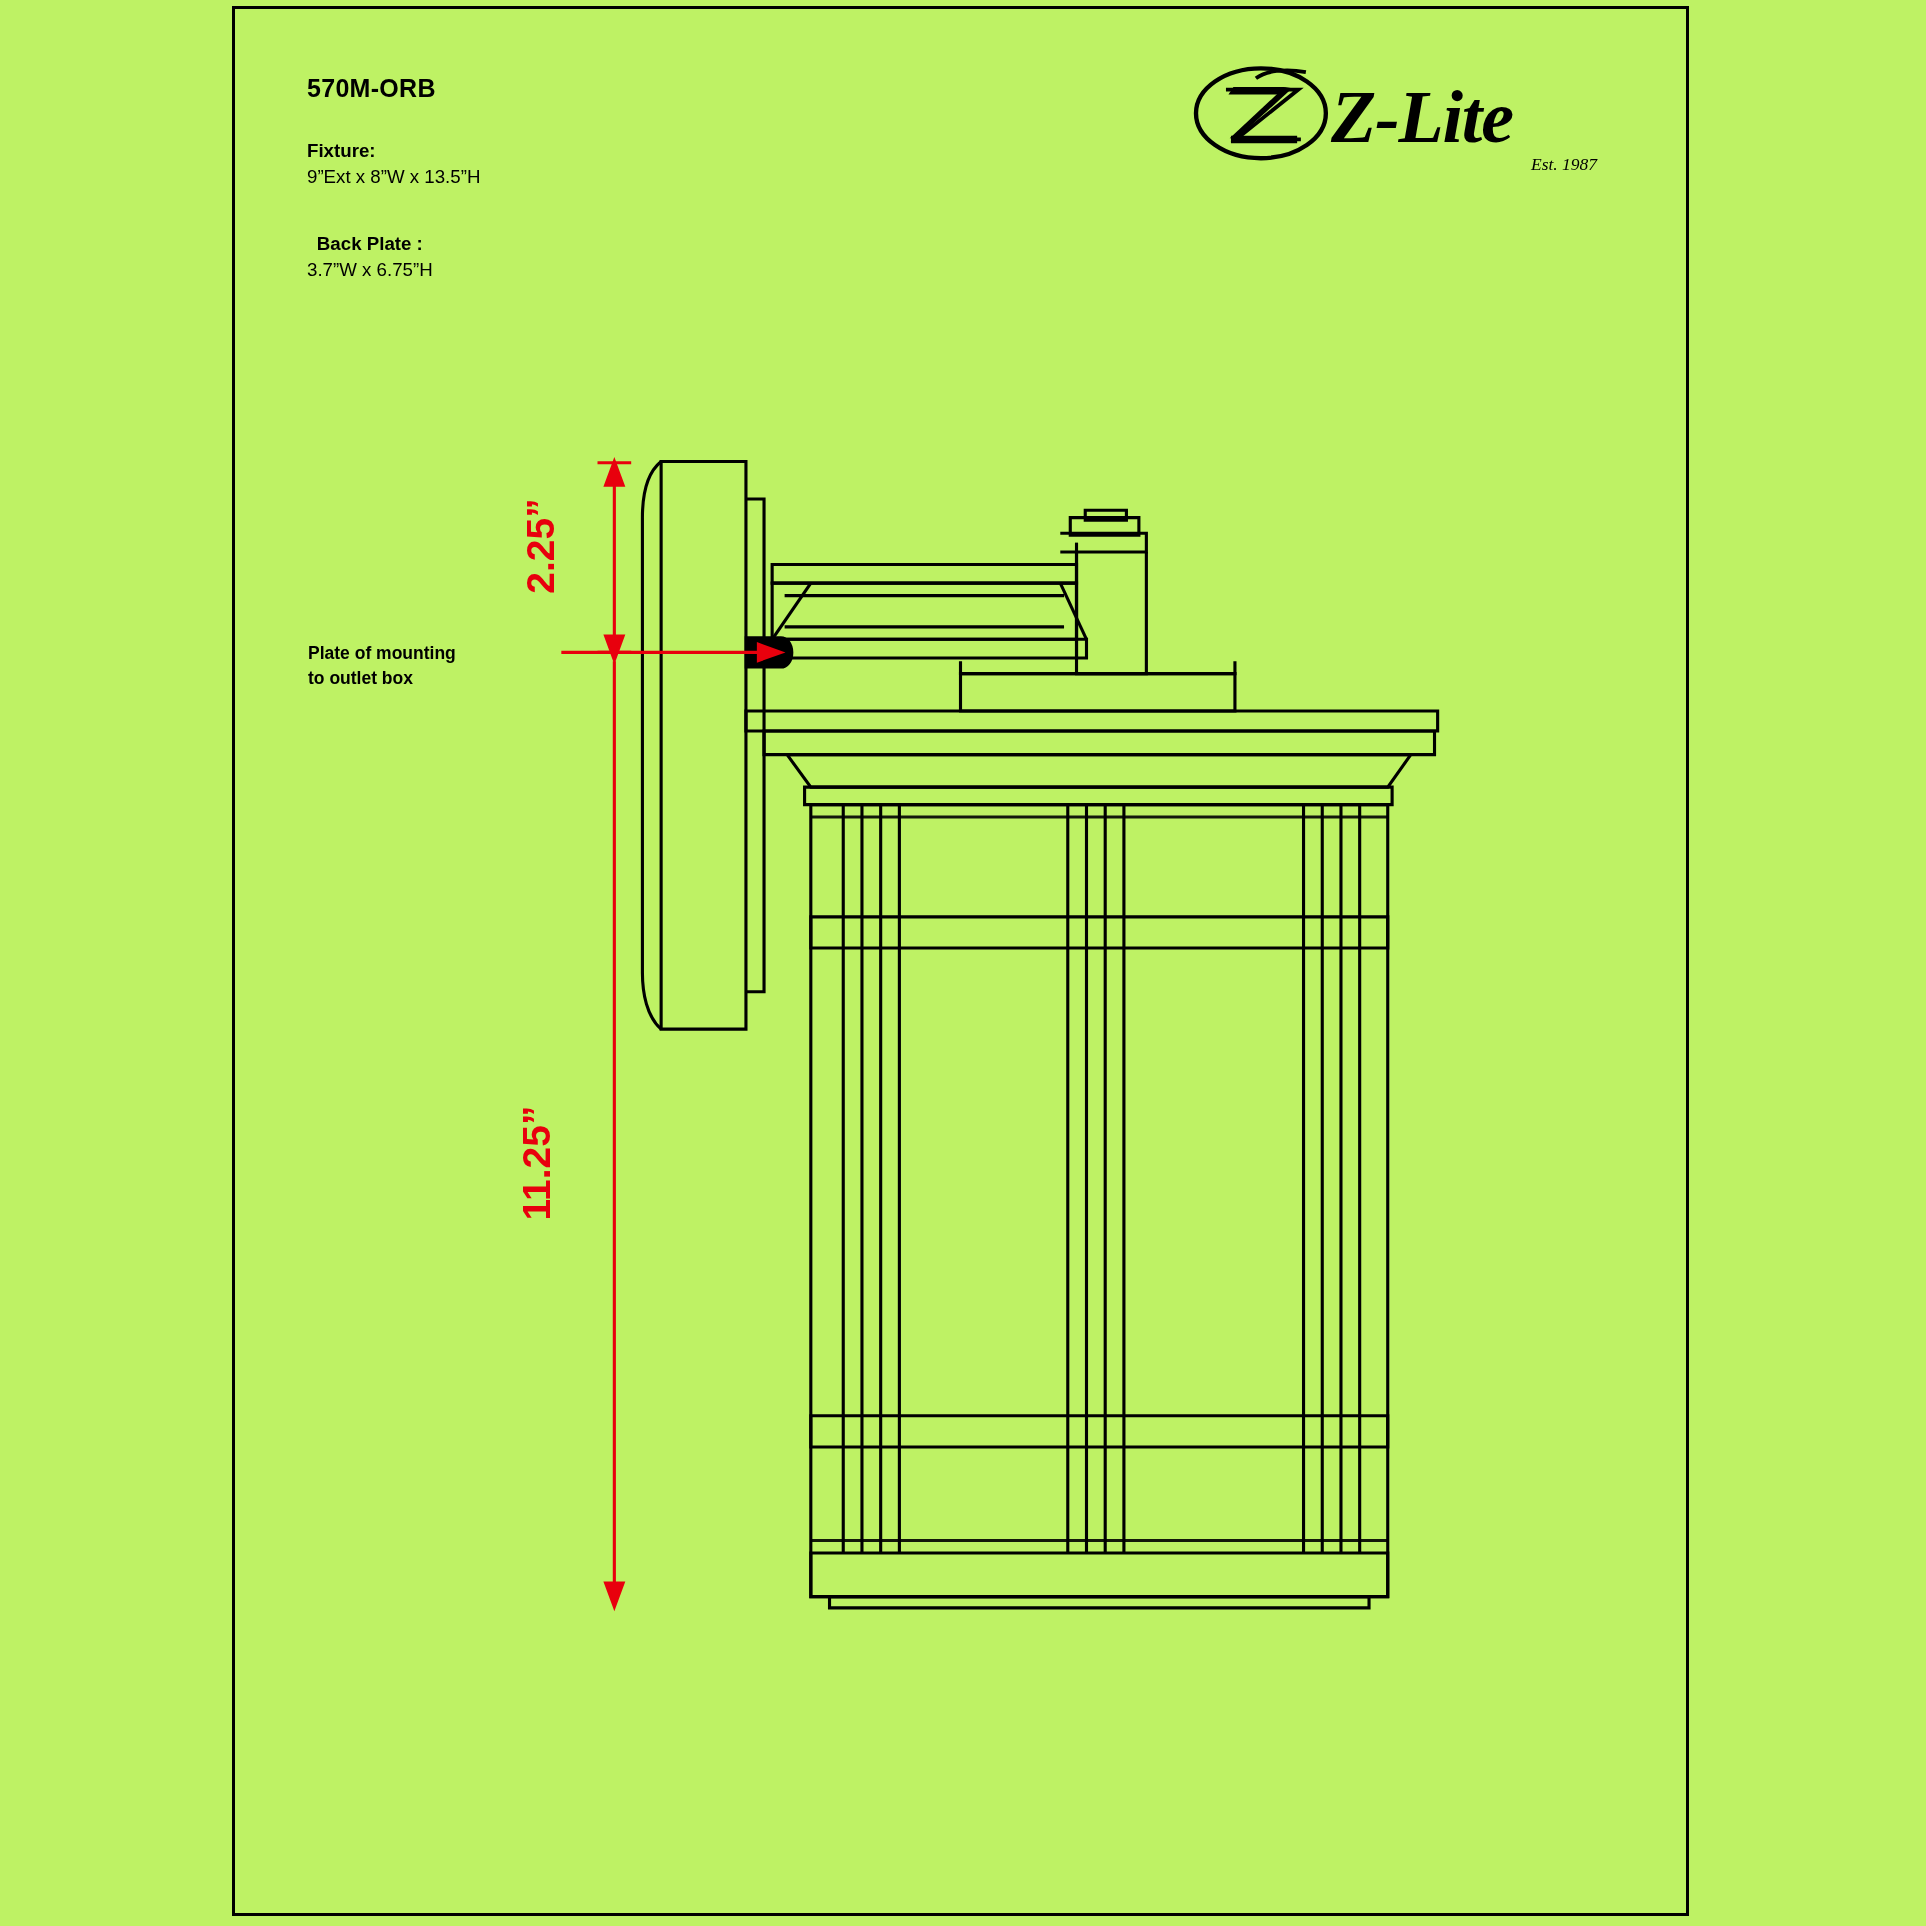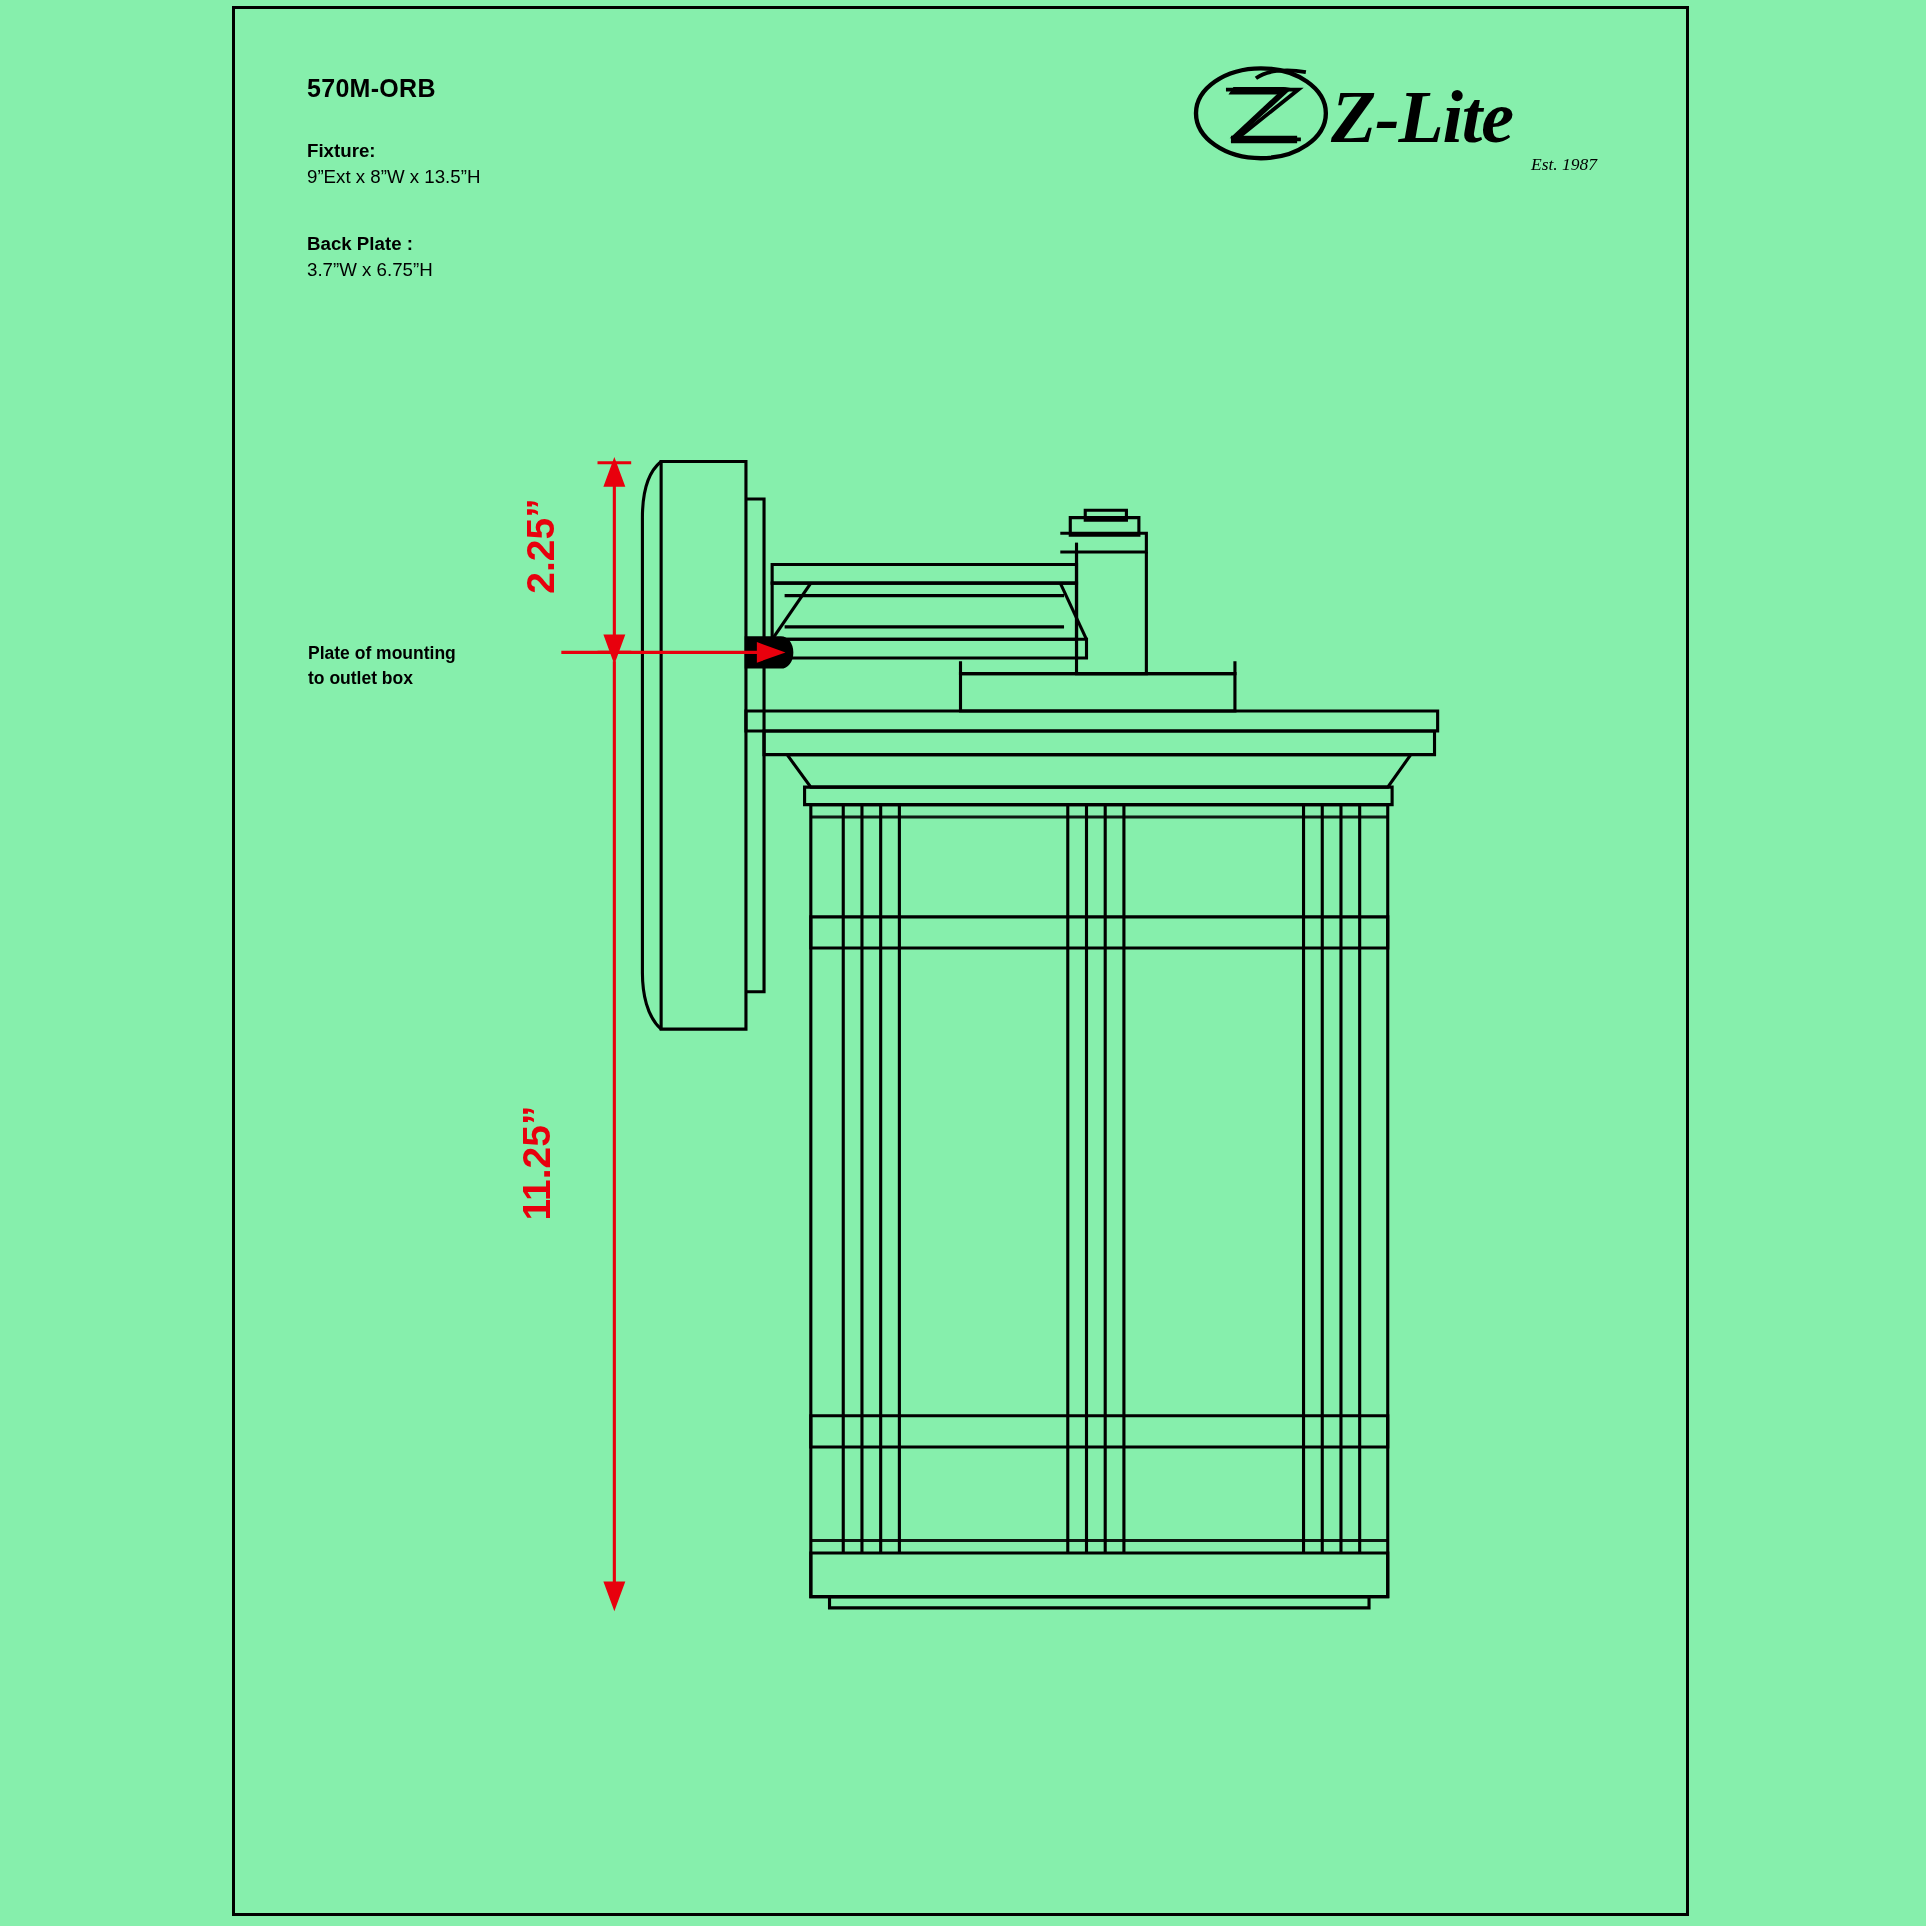--- a/index.html
+++ b/index.html
@@ -11,21 +11,21 @@
     width: 1926px;
     height: 1926px;
     font-family: "Liberation Sans", sans-serif;
     overflow: hidden;
   }
   .page {
     position: absolute;
     left: 0; top: 0;
     width: 1926px;
     height: 1926px;
-    background: #86efac;
+    background: #bef264;
   }
   
   .sheet-border {
     position: absolute;
     left: 232px;
     top: 6.2px;
     width: 1457px;
     height: 1910px;
     border: 3.1px solid #000000;
     box-sizing: border-box;
@@ -53,21 +53,21 @@
   .spec-block .lbl { font-weight: bold; }
   .spec-block2 {
     position: absolute;
     left: 307px;
     top: 231px;
     font-size: 18.7px;
     line-height: 1.38;
     color: #000;
     white-space: nowrap;
   }
-  .spec-block2 .lbl { font-weight: bold; }
+  .spec-block2 .lbl { font-weight: bold; text-align: center; }
 
   
   .logo {
     position: absolute;
     left: 1191px;
     top: 62px;
     width: 462px;
     height: 125px;
     text-decoration: underline;
   }

